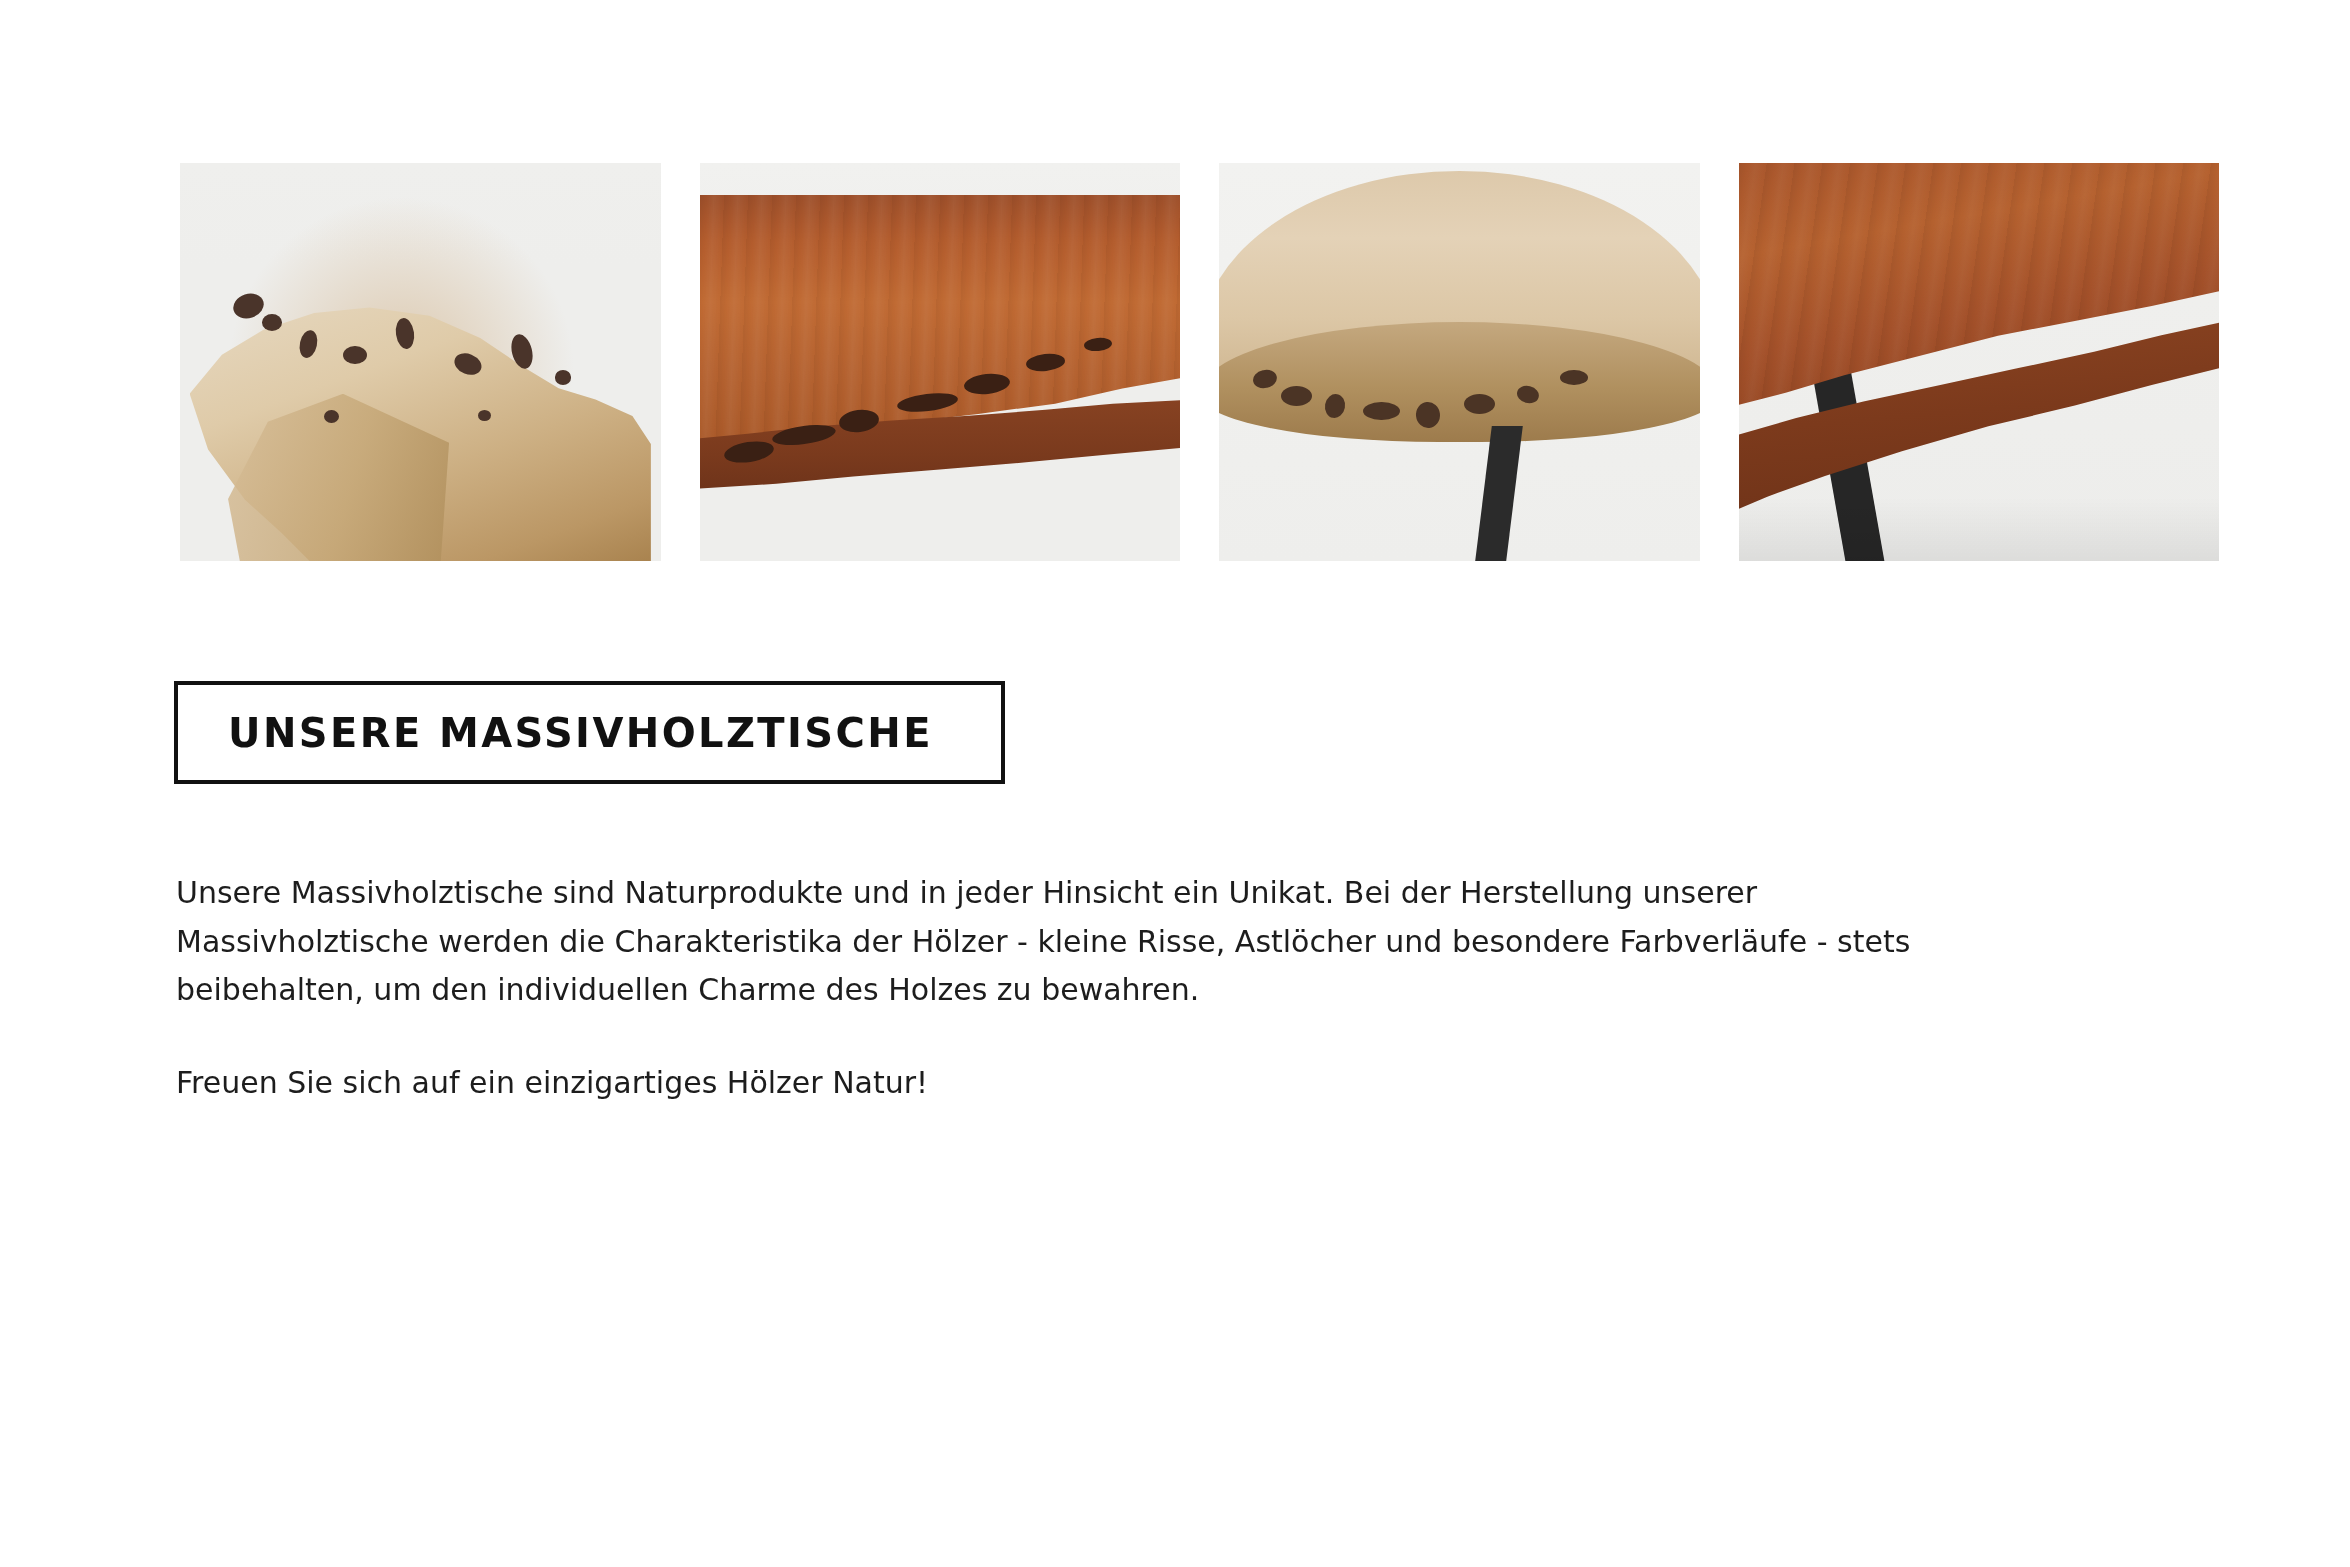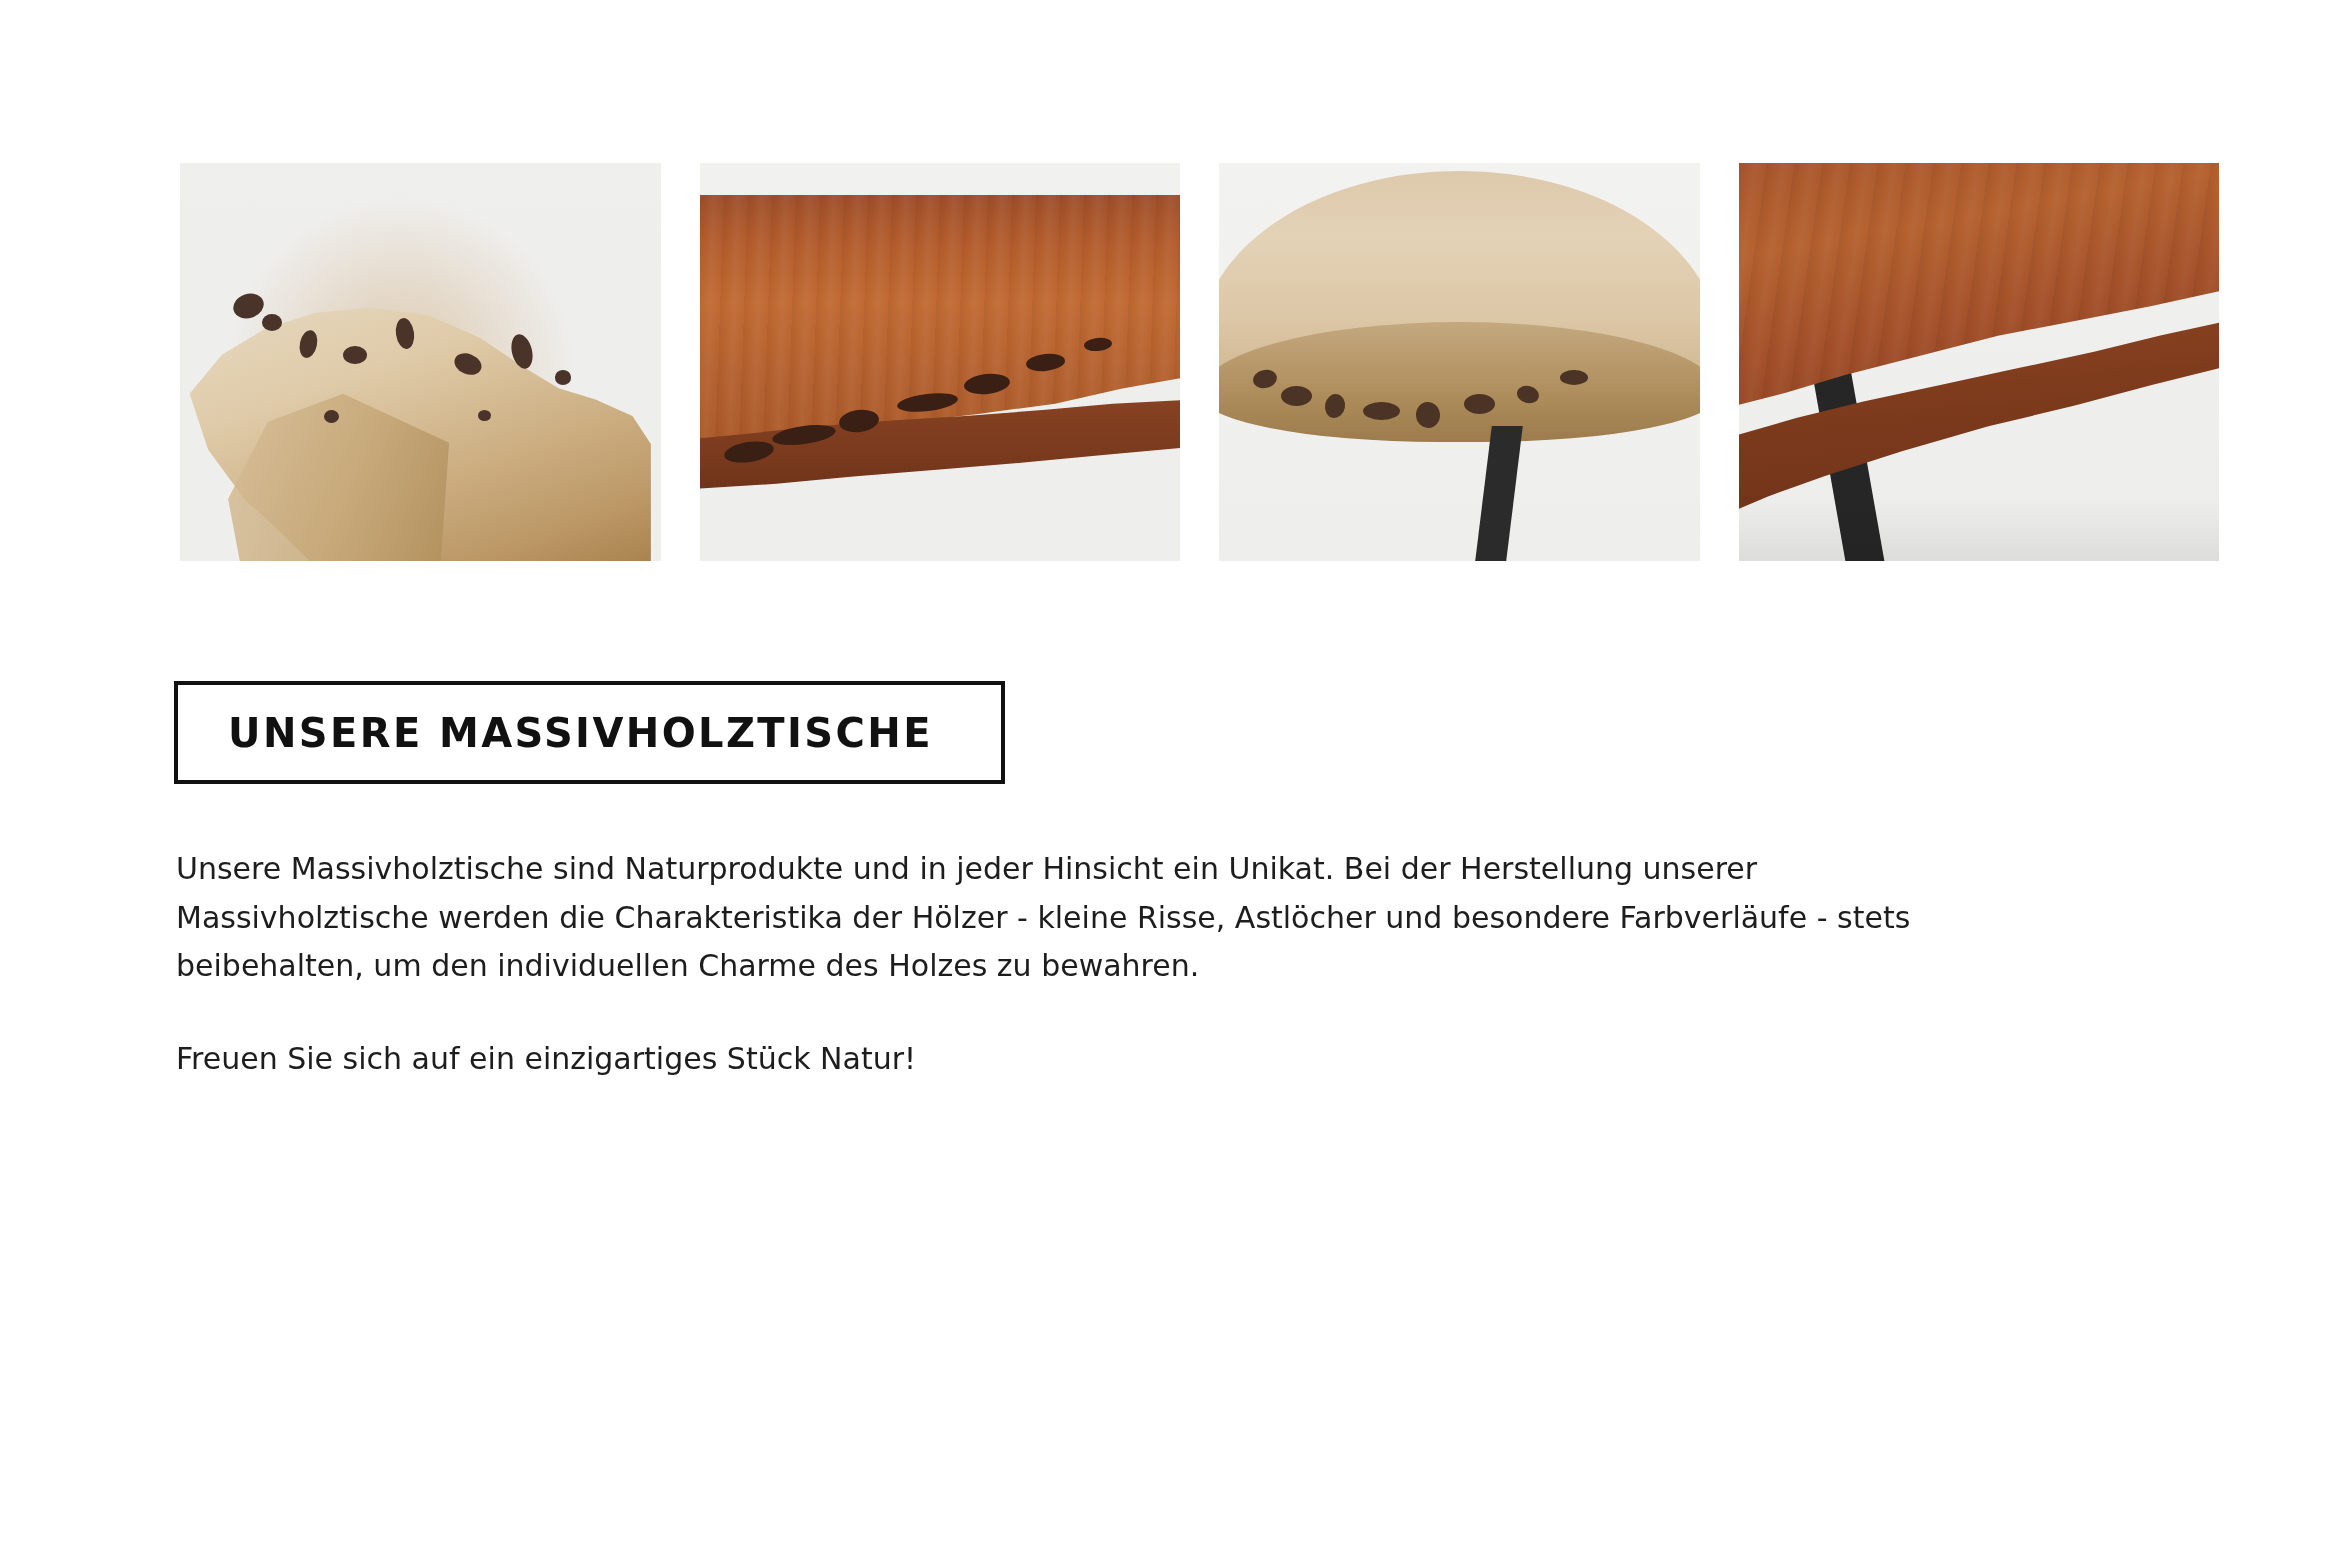--- a/index.html
+++ b/index.html
@@ -204,21 +204,21 @@
     width: 1864px;
   }
   .copy p {
     margin: 0 0 44px 0;
     font-size: 30px;
     line-height: 1.62;
     color: #1d1d1d;
     font-family: "DejaVu Sans", sans-serif;
     font-weight: 400;
   }
-  .copy p.p-wide { width: 1837px; }
+  .copy p.p-wide { width: 1837px; margin-top: 24px; }
   .copy p.p-mid  { width: 1809px; }
   .copy p:last-child { margin-bottom: 0; }
 </style>
 </head>
 <body>
 
 <div class="page">
 
   <div class="gallery">
 
@@ -271,17 +271,17 @@
     </div>
 
   </div>
 
   <div class="heading-box">
     <h1>UNSERE MASSIVHOLZTISCHE</h1>
   </div>
 
   <div class="copy">
     <p class="p-wide">Unsere Massivholztische sind Naturprodukte und in jeder Hinsicht ein Unikat. Bei der Herstellung unserer Massivholztische werden die Charakteristika der Hölzer - kleine Risse, Astlöcher und besondere Farbverläufe - stets beibehalten, um den individuellen Charme des Holzes zu bewahren.</p>
-    <p>Freuen Sie sich auf ein einzigartiges Stück Natur!</p>
+    <p>Freuen Sie sich auf ein einzigartiges Hölzer Natur!</p>
   </div>
 
 </div>
 
 
 </body></html>

